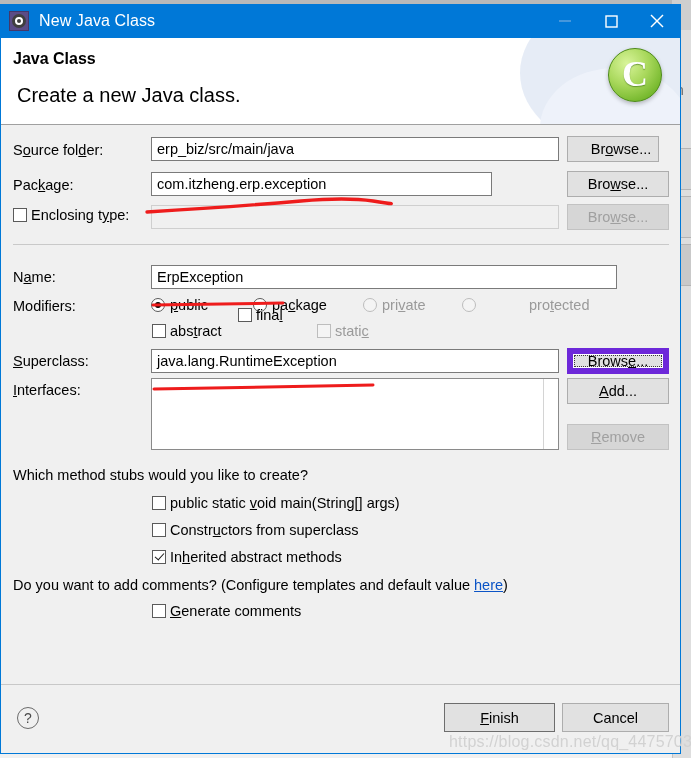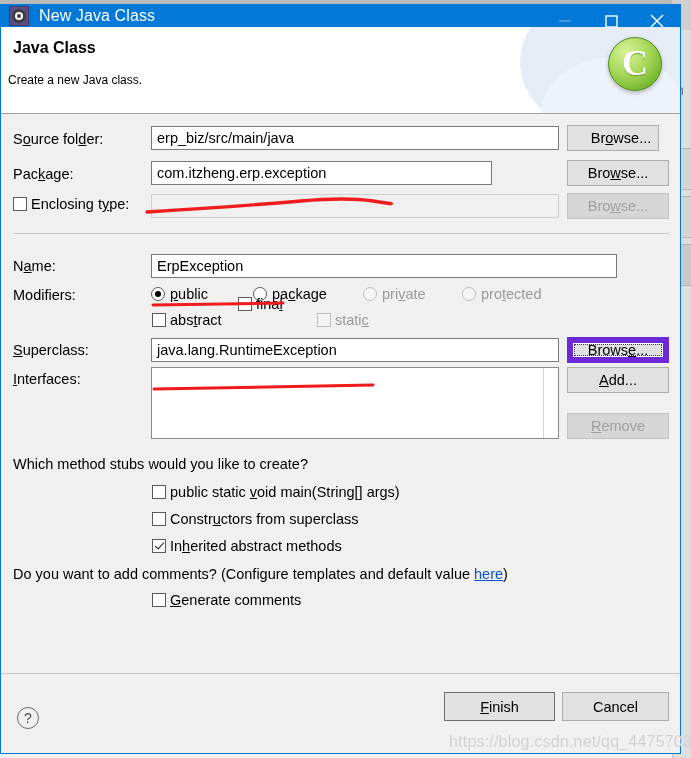--- a/index.html
+++ b/index.html
@@ -66,21 +66,21 @@
     width: 681px;
     height: 750px;
     border: 1px solid #0078d7;
     border-top: none;
     background: #f0f0f0;
     box-sizing: border-box;
   }
 
   
   #titlebar {
-    height: 23px;
+    height: 34px;
     background: #0078d7;
     display: flex;
     align-items: center;
     position: relative;
   }
   .title-icon {
     width: 20px; height: 20px;
     margin-left: 8px;
     background: #5b4c86;
     border: 1px solid #44376a;
@@ -140,22 +140,22 @@
     overflow: hidden;
   }
   .header-title {
     position: absolute;
     left: 12px; top: 12px;
     font-size: 16px;
     font-weight: bold;
   }
   .header-sub {
     position: absolute;
-    left: 7px; top: 46px;
-    font-size: 12px;
+    left: 16px; top: 46px;
+    font-size: 20px;
   }
   .header-swoosh {
     position: absolute;
     right: -30px; top: -40px;
     width: 190px; height: 150px;
     background: #e2e9f5;
     border-radius: 50%;
     opacity: 0.85;
   }
   .header-swoosh2 {
@@ -466,21 +466,21 @@
       <span><u>p</u>ublic</span>
     </div>
     <div class="ctl" style="left:252px; top:172px;">
       <span class="radio-mark"></span>
       <span>pa<u>c</u>kage</span>
     </div>
     <div class="ctl disabled" style="left:362px; top:172px;">
       <span class="radio-mark"></span>
       <span>pri<u>v</u>ate</span>
     </div>
-    <div class="ctl disabled" style="left:461px; top:172px;">
+    <div class="ctl disabled" style="left:461px; top:172px;gap:48px;">
       <span class="radio-mark"></span>
       <span>pro<u>t</u>ected</span>
     </div>
 
     <div class="ctl" style="left:151px; top:198px;">
       <span class="check-mark"></span>
       <span>abs<u>t</u>ract</span>
     </div>
     <div class="ctl" style="left:237px; top:182px;">
       <span class="check-mark"></span>

